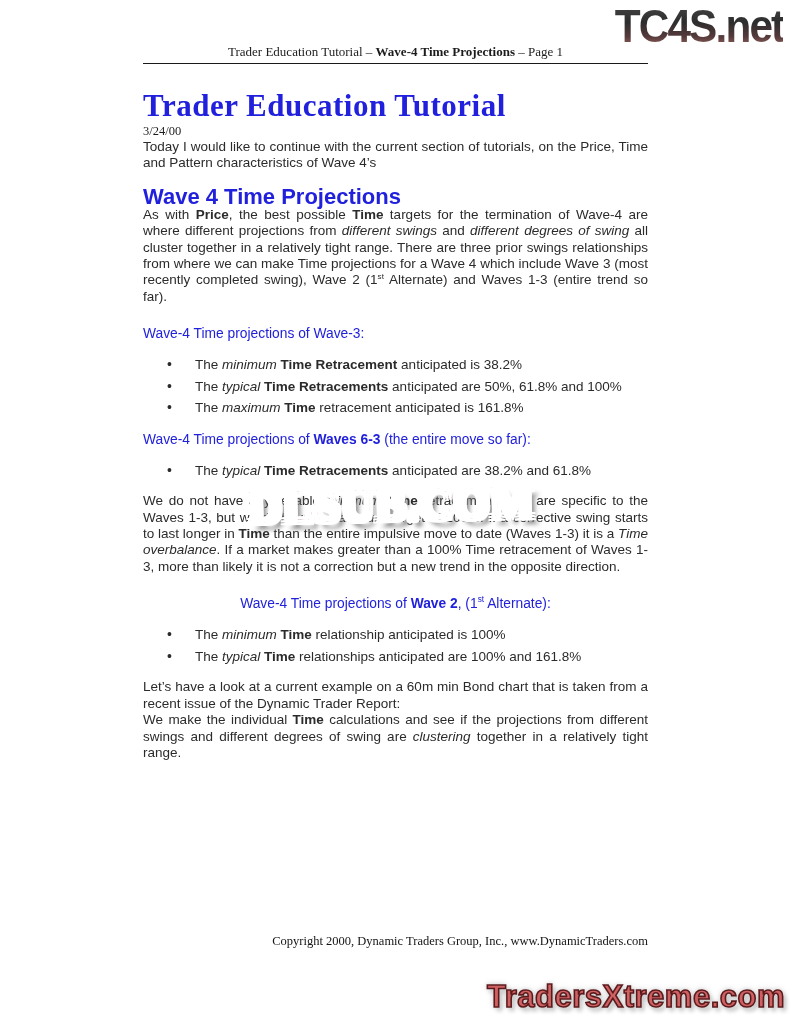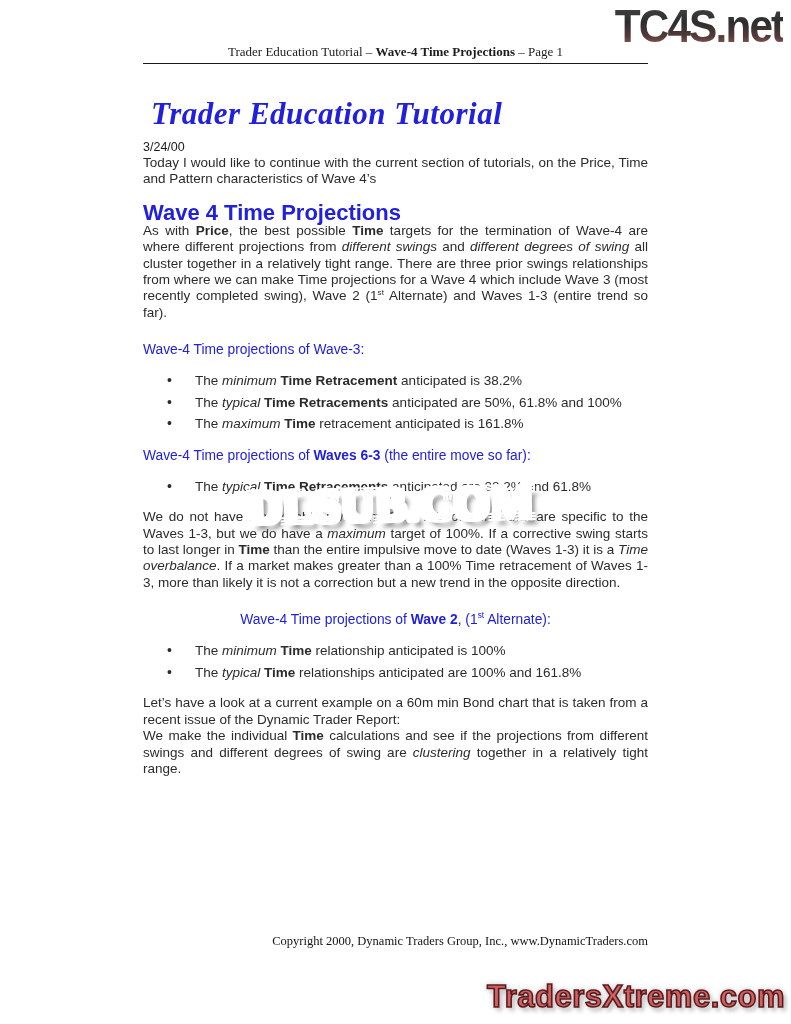--- a/index.html
+++ b/index.html
@@ -34,24 +34,24 @@
   @supports ((-webkit-background-clip:text) or (background-clip:text)){
     .logo-tc4s{
       background:linear-gradient(180deg,#484848 0%,#2d2d2d 42%,#553a3b 72%,#9a6860 96%);
       -webkit-background-clip:text;background-clip:text;color:transparent;
     }
   }
 
   
   .content{position:absolute;top:88px;left:143px;width:505px;font-size:13.5px;line-height:16.4px;}
   .doc-title{
-    margin:8px;font-family:"Liberation Serif",serif;font-style:italic;font-weight:700;
+    margin:0;font-family:"Liberation Serif",serif;font-weight:700;
     font-size:31px;line-height:36px;color:var(--accent);letter-spacing:0.5px;
   }
-  .doc-date{font-family:Liberation Sans, sans-serif;font-size:12.5px;line-height:15px;margin-top:5px;color:#1c1c1c;}
+  .doc-date{font-family:Liberation Serif, serif;font-size:12.5px;line-height:15px;color:#1c1c1c;}
   p.para{margin:0;text-align:justify;}
   .sec-heading{margin:14px 0 0 0;font-size:22px;line-height:21px;font-weight:700;color:var(--accent);}
   .sub-heading{color:var(--accent);font-size:13.8px;line-height:17px;}
   ul.bullets{margin:12px;padding:0 0 0 10px;list-style:none;}
   ul.bullets li{position:relative;padding-left:30px;line-height:21.5px;}
   ul.bullets li::before{content:"\2022";position:absolute;left:2px;top:0;font-size:14px;}
   .b{font-weight:700;}
   .i{font-style:italic;}
   sup{font-size:0.6em;line-height:0;}
 

